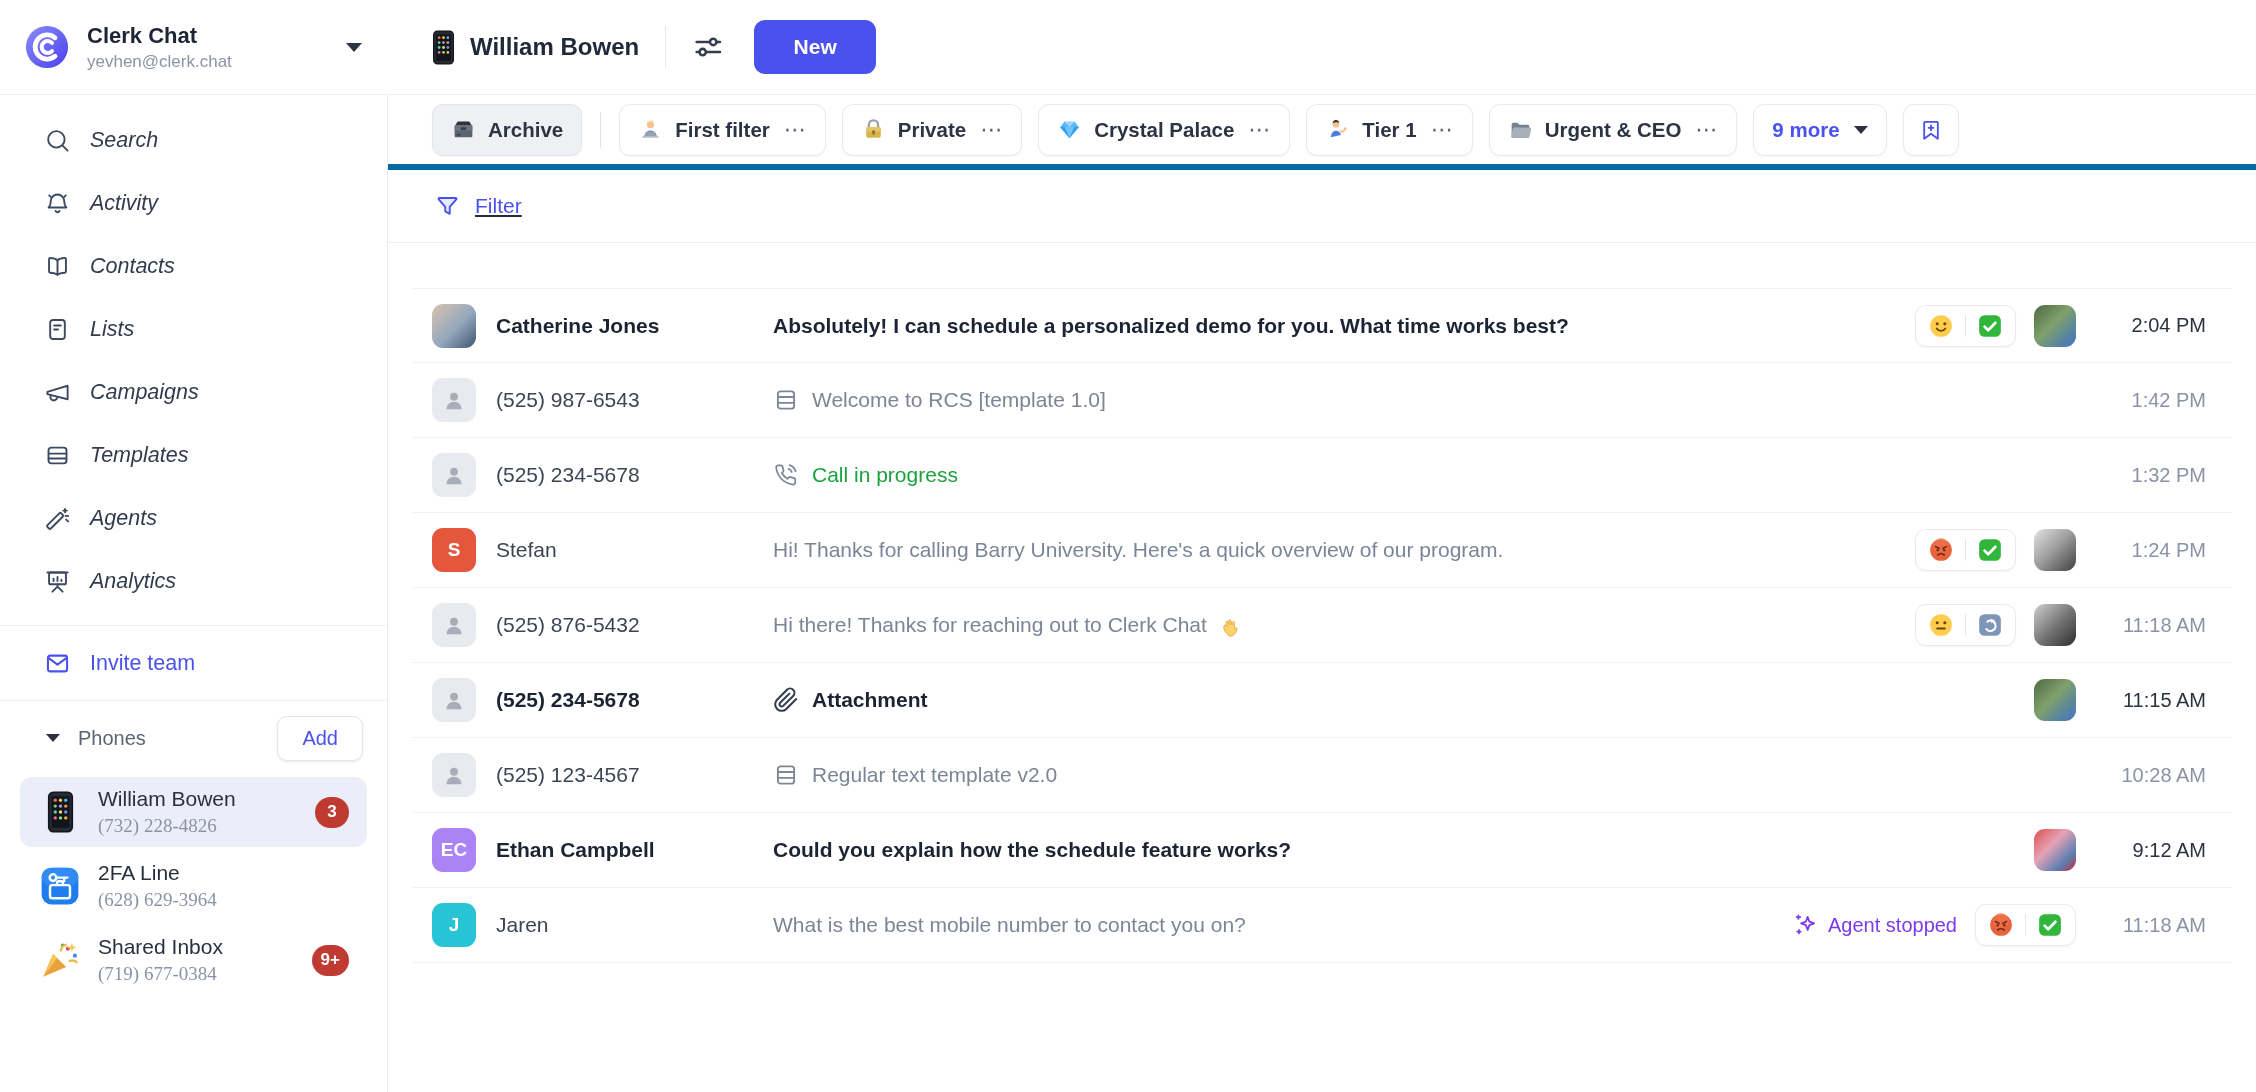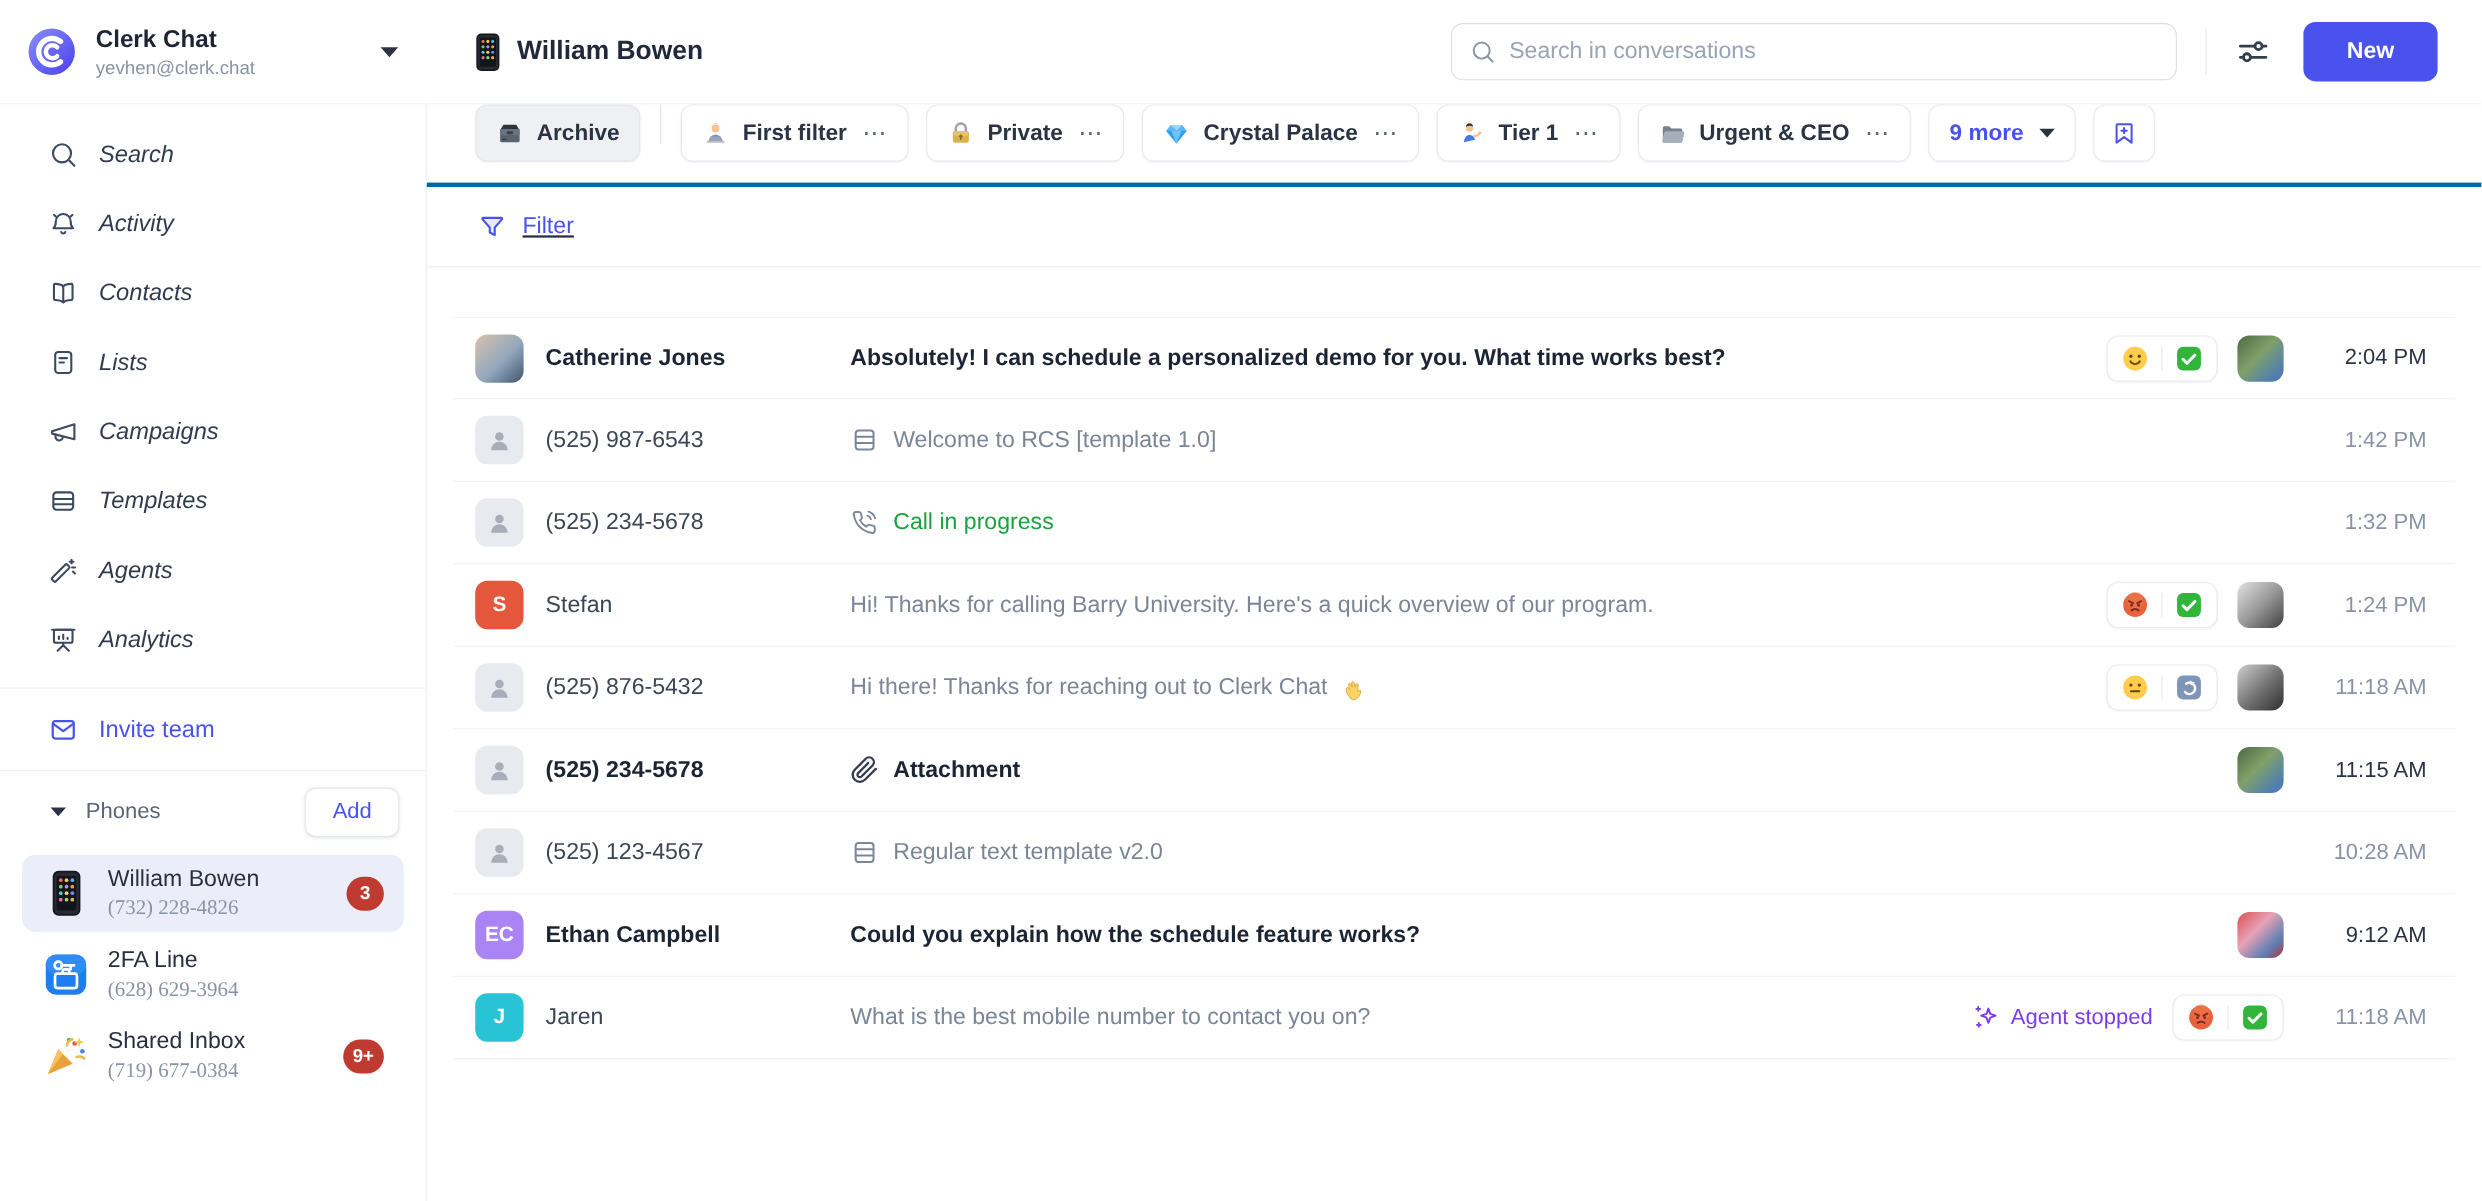--- a/index.html
+++ b/index.html
@@ -45,21 +45,21 @@
   .phone-item { margin:2px 20px; padding:10px 18px; border-radius:12px; display:flex; align-items:center; gap:16px; cursor:pointer; }
   .phone-item.active { background:#ebeef8; }
   .phone-ic { width:44px; display:flex; justify-content:center; flex-shrink:0; }
   .phone-name { font-size:21px; font-weight:500; color:#28303f; }
   .phone-num { font-size:19px; color:#8a93a6; margin-top:4px;font-family:Liberation Serif, serif; }
   .badge { margin-left:auto; min-width:34px; height:31px; padding:0 9px; background:#bf3a31; border-radius:16px;
     color:#fff; font-size:17px; font-weight:600; display:flex; align-items:center; justify-content:center; }
 
   
   .main { grid-column:2; grid-row:2; display:flex; flex-direction:column; background:#fff; }
-  .chips-row { height:75px; border-bottom:4px solid #0369a1; display:flex; align-items:flex-start; padding:0 44px; gap:16px; }
+  .chips-row { height:75px; border-bottom:6px solid #0369a1; display:flex; align-items:center; padding:0 44px; gap:16px; }
   .chip { height:52px; display:flex; align-items:center; gap:12px; padding:0 18px; background:#fff;
     border:1px solid #e7e9f0; border-radius:11px; cursor:pointer; box-shadow:0 1px 2px rgba(16,24,40,.04); }
   .chip span.lbl { font-size:20.5px; font-weight:600; color:#2c3444; white-space:nowrap; }
   .chip .menu-dots { font-size:22px; color:#5b6472; letter-spacing:1px; margin-left:2px; cursor:pointer; }
   .chip.archive { background:#eef0f3; border-color:#e2e5ea; }
   .chip-sep { width:1px; height:36px; background:#dfe3e9; margin:0 2px; }
   .chip.more span.lbl { color:#4a52ee; }
   .chip.more .caret { border-left-width:7px;border-right-width:7px;border-top-width:8px; margin-left:2px; }
   .chip.square { padding:0 14px; }
 
@@ -135,27 +135,20 @@
           <circle cx="6" cy="16" r="1.3" fill="#5ad0c0"></circle>
             <circle cx="10" cy="16" r="1.3" fill="#f7d76a"></circle>
             <circle cx="14" cy="16" r="1.3" fill="#6a8df2"></circle>
           <circle cx="6" cy="20.5" r="1.3" fill="#f06ab0"></circle>
             <circle cx="10" cy="20.5" r="1.3" fill="#8ede62"></circle>
             <circle cx="14" cy="20.5" r="1.3" fill="#f0b44e"></circle>
         </g>
       </svg>
       <span class="page-title">William Bowen</span>
     </div>
-    <div class="searchbox">
-      <svg width="24" height="24" viewBox="0 0 24 24" fill="none" stroke="#8c95a6" stroke-width="1.8" stroke-linecap="round">
-        <circle cx="11" cy="11" r="7.3"></circle>
-          <path d="M16.6 16.6L21 21"></path>
-      </svg>
-      <input type="text" placeholder="Search in conversations" style="">
-    </div>
     <div class="topbar-divider"></div>
     <button class="icon-btn">
       <svg width="32" height="32" viewBox="0 0 24 24" fill="none" stroke="#353e4f" stroke-width="1.9" stroke-linecap="round">
         <path d="M3.5 8.2h9.7M18.6 8.2H21M3.5 15.8h2.4M10.7 15.8H21"></path>
         <circle cx="15.9" cy="8.2" r="2.4"></circle>
           <circle cx="8" cy="15.8" r="2.4"></circle>
       </svg>
     </button>
     <button class="new-btn">New</button>
   </header>

